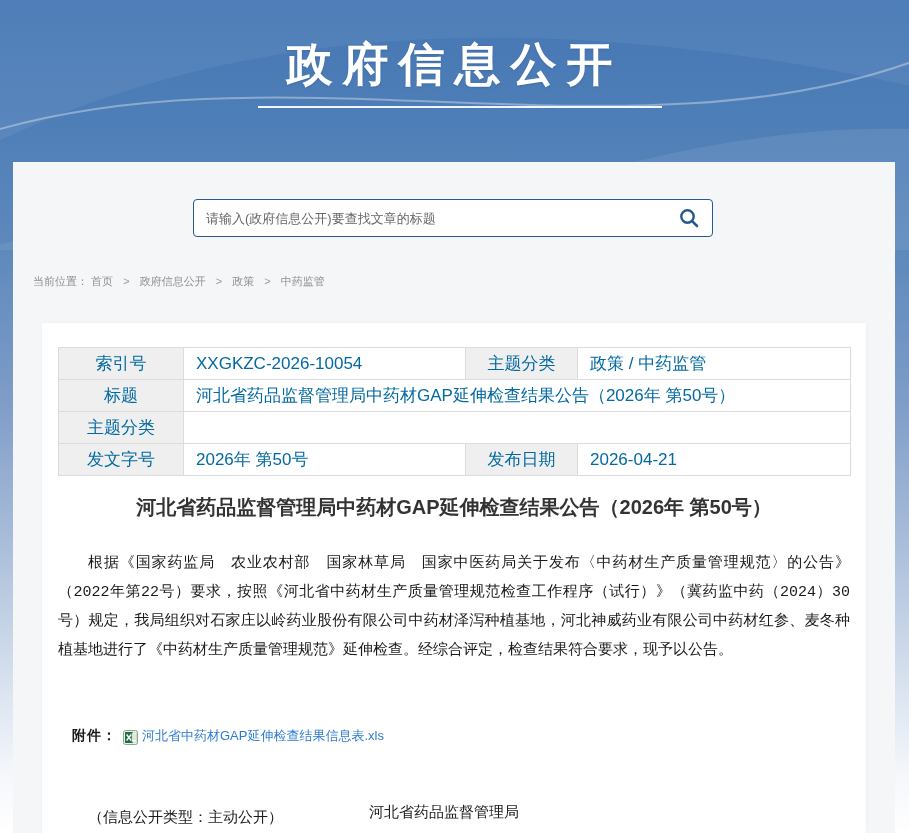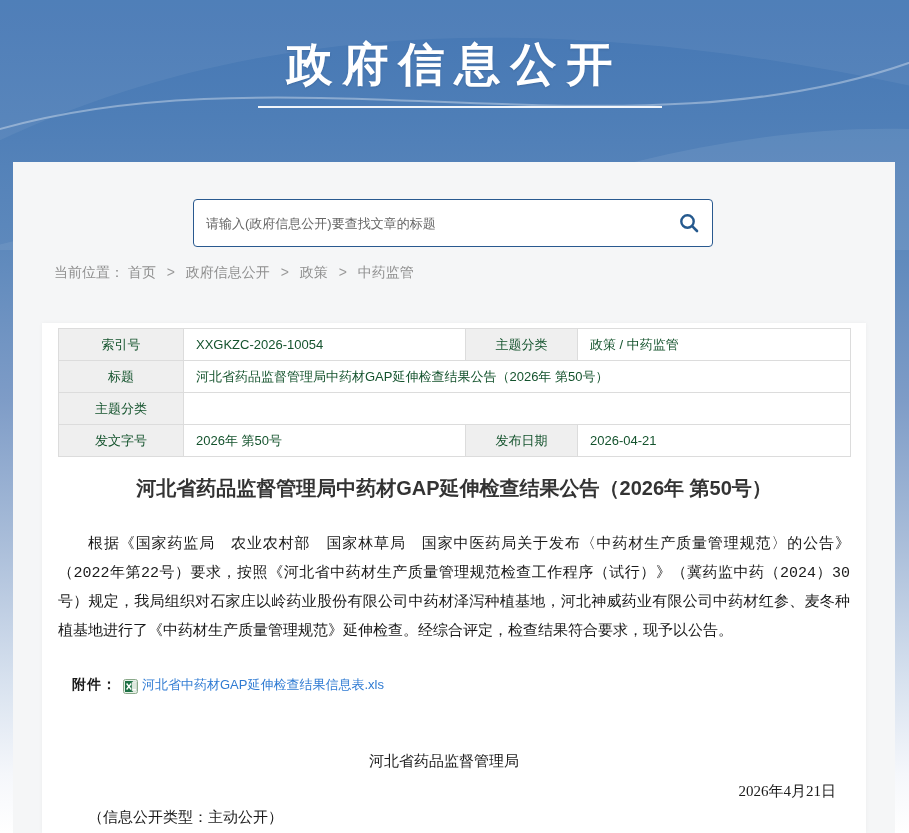--- a/index.html
+++ b/index.html
@@ -16,57 +16,57 @@
     color:#ffffff; font-size:46px; font-weight:bold; letter-spacing:10px;
     font-family:"Liberation Sans","DejaVu Sans",sans-serif; text-shadow:0 1px 2px rgba(30,60,100,.25); }
   .banner-underline { position:absolute; top:106px; left:258px; width:404px; height:2px;
     background:rgba(255,255,255,.92); }
 
   
   .panel { position:absolute; left:13px; top:162px; width:882px; bottom:0;
     background:#f5f6f7; }
 
   
-  .searchbar { position:absolute; left:180px; top:37px; width:520px; height:48px;
+  .searchbar { position:absolute; left:180px; top:37px; width:520px; height:38px;
     background:#ffffff; border:1px solid #29598f; border-radius:4px;
     display:flex; align-items:center; }
   .search-input { flex:1; height:100%; border:none; outline:none; background:transparent;
     padding:0 12px; font-size:13px; color:#333; font-family:inherit; }
   .search-input::placeholder { color:#666; opacity:1; }
   .search-btn { width:46px; height:100%; border:none; background:transparent; cursor:pointer;
     display:flex; align-items:center; justify-content:center; }
 
   
-  .breadcrumb { position:absolute; left:20px; top:102px; font-size:14px; color:#8f8f8f;margin-left:21px; }
+  .breadcrumb { position:absolute; left:20px; top:112px; font-size:11px; color:#8f8f8f; }
   .breadcrumb a { color:#8f8f8f; text-decoration:none; cursor:pointer; }
   .breadcrumb .sep { margin:0 7px; color:#9a9a9a; }
 
   
   .card { position:absolute; left:29px; right:29px; top:161px; bottom:0;
     background:#ffffff; box-shadow:0 0 4px rgba(0,0,0,.04); }
 
   
-  .meta-table { width:792px; margin:5px 16px 0 16px; border-collapse:collapse; table-layout:fixed;
-    font-size:13px; color:#14532d; }
+  .meta-table { width:792px; margin:24px 16px 0 16px; border-collapse:collapse; table-layout:fixed;
+    font-size:17px; color:#0369a1; }
   .meta-table td { border:1px solid #dcdcdc; height:32px; padding:0 12px; }
   .meta-table td.lbl { background:#efefef; text-align:center; padding:0 4px; }
   .meta-table td.val { background:#ffffff; text-align:left; }
 
   
   .doc-title { margin:17px 30px 0 30px; text-align:center; font-size:20px; font-weight:bold;
     color:#333; line-height:28px; font-family:"Liberation Sans","DejaVu Sans",sans-serif; }
   .doc-body { margin:28px 16px 0 16px; font-size:15px; color:#1a1a1a; line-height:29px;
     text-indent:2em; text-align:justify; font-family:Liberation Mono, monospace; }
 
   .attachment { margin:30px 16px 0 30px; font-size:14px; color:#1a1a1a; display:flex; align-items:flex-end;
     font-family:"Liberation Serif","DejaVu Serif",serif; }
   .att-label { font-weight:bold; letter-spacing:1px; }
   .xls-icon { display:inline-flex; margin:0 4px 0 6px; }
   .att-link { font-size:13px; color:#2f7bd3; text-decoration:none; cursor:pointer;
-    font-family:"Liberation Sans","DejaVu Sans",sans-serif; }
+    font-family:"Liberation Sans","DejaVu Sans",sans-serif;margin-top:32px; }
 
   .sig { margin:58px 20px 0 0; text-align:center; font-size:15px; color:#1a1a1a;
     font-family:"Liberation Serif","DejaVu Serif",serif; }
   .sig-date { margin:11px 30px 0 0; text-align:right; font-size:15px; color:#1a1a1a;
     font-family:"Liberation Serif","DejaVu Serif",serif; }
   .footer-note { position:absolute; left:46px; bottom:6px; font-size:15px; color:#1a1a1a;
     font-family:Liberation Sans, sans-serif; }
 </style>
 </head>
 <body>

